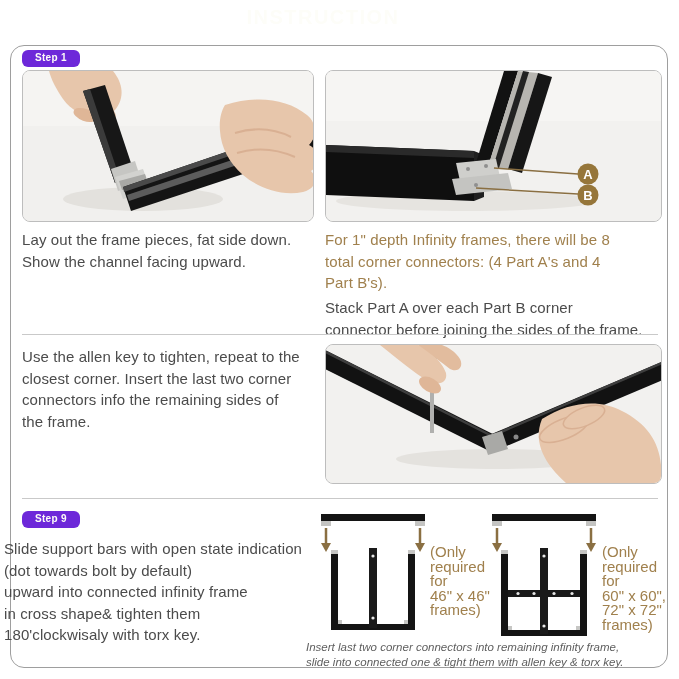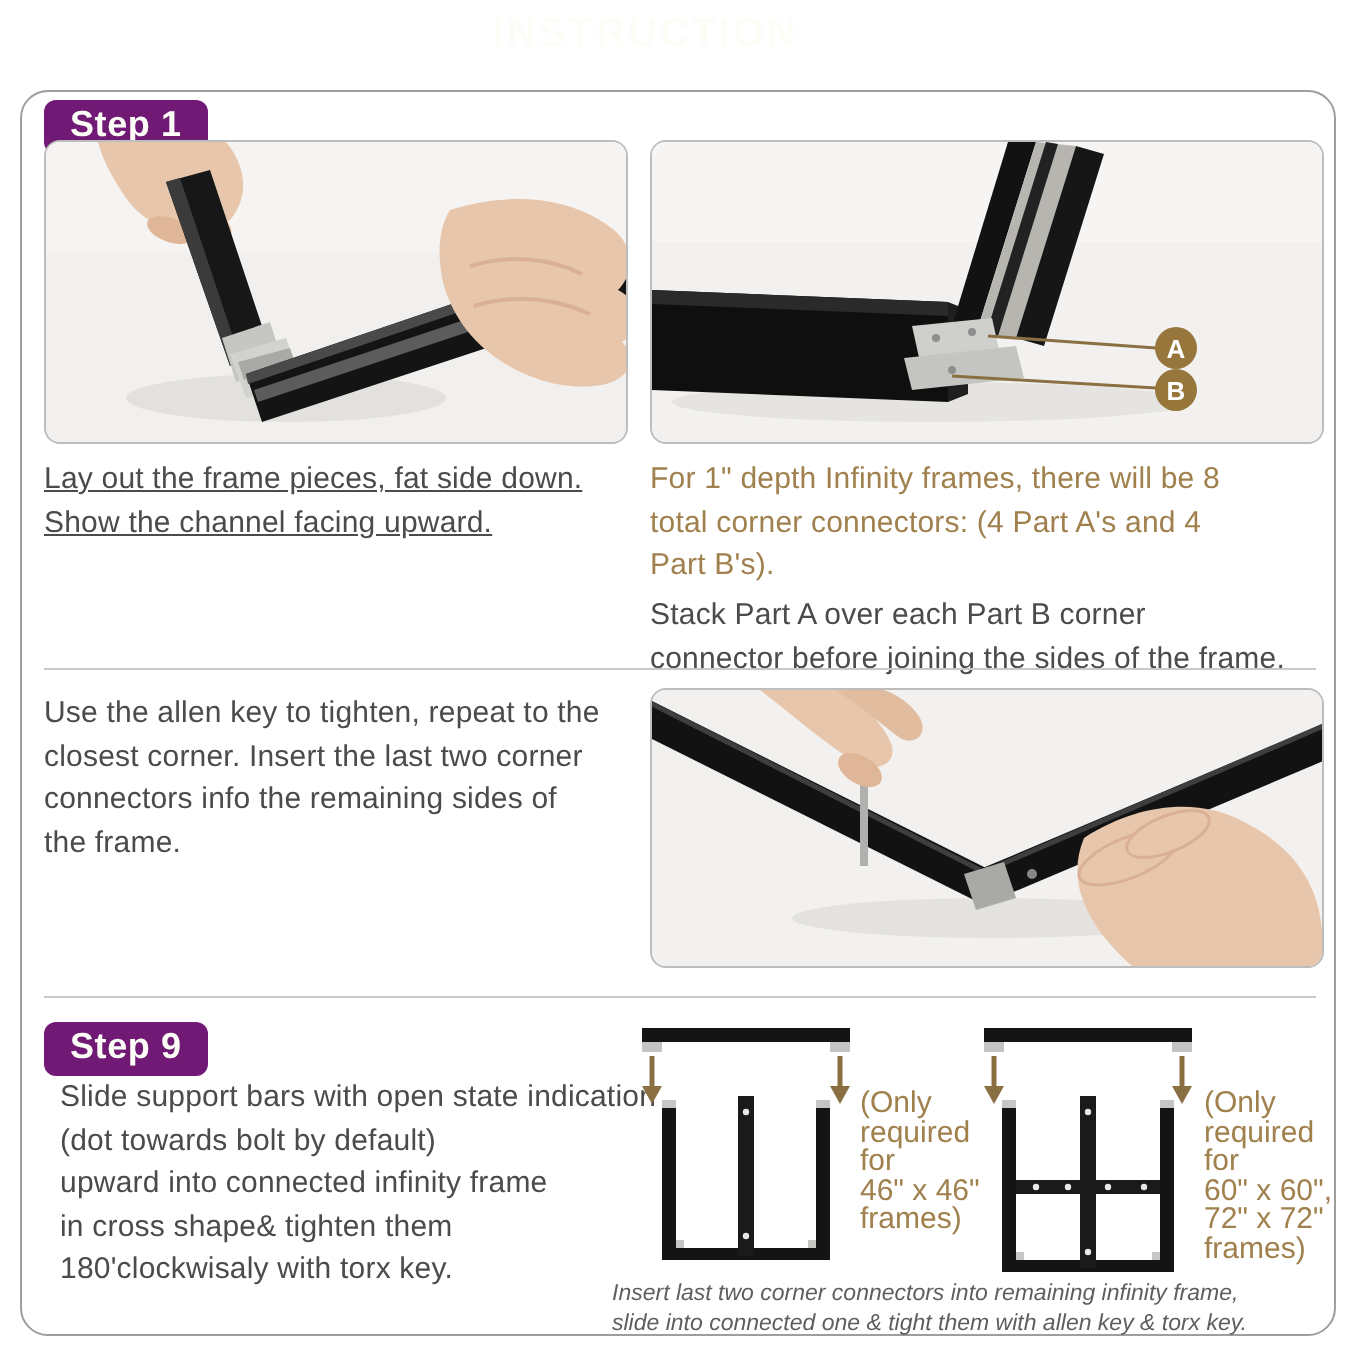--- a/index.html
+++ b/index.html
@@ -3,21 +3,21 @@
 <meta charset="utf-8">
 <style>
   html,body{margin:0;padding:0;background:#fff;}
   .page{position:relative;width:679px;height:679px;background:#ffffff;overflow:hidden;
         font-family:"Liberation Sans",sans-serif;}
   .header-banner{position:absolute;left:189px;top:2px;width:268px;height:31px;
 romeo    background:#97783b;border-radius:8px;display:flex;align-items:center;justify-content:center;}
   .header-banner span{color:#fdfdf8;font-weight:bold;font-size:20px;letter-spacing:1.5px;}
   .content-border{position:absolute;left:10px;top:45px;width:656px;height:621px;
     border:1.5px solid #9e9e9e;border-radius:14px;}
-  .badge{position:absolute;background:#701a75;color:#fdfdf8;font-size:18px;font-weight:600;
+  .badge{position:absolute;background:#6d28d9;color:#fdfdf8;font-size:10px;font-weight:600;
     padding:2px 13px 4px 13px;border-radius:6px;letter-spacing:.3px;text-align:right;}
   .photo{position:absolute;border:1px solid #bdbdbd;border-radius:8px;background:#f1f0ee;overflow:hidden;}
   .photo svg{display:block;}
   .body-text{position:absolute;font-size:15px;line-height:21.5px;color:#4b4b4b;
     letter-spacing:.1px;white-space:pre-line;}
   .brown{color:#a0804d;}
   .divider{position:absolute;left:22px;width:636px;height:1px;background:#c9c9c9;}
   .note{position:absolute;font-size:15px;line-height:14.5px;color:#a0804d;white-space:pre-line;}
   .footer-caption{position:absolute;font-size:11.5px;line-height:15px;color:#5e5e5e;white-space:pre-line;font-style:italic;}
   .diagram{position:absolute;}
@@ -101,21 +101,21 @@
 
       <line x1="168" y1="97" x2="252" y2="103" stroke="#8a6f42" stroke-width="1.5"></line>
       <line x1="150" y1="117" x2="252" y2="123" stroke="#8a6f42" stroke-width="1.5"></line>
       <circle cx="262" cy="103" r="10.5" fill="#96763a"></circle>
       <circle cx="262" cy="124" r="10.5" fill="#96763a"></circle>
       <text x="262" y="108" text-anchor="middle" font-size="13" font-weight="bold" fill="#ffffff">A</text>
       <text x="262" y="129" text-anchor="middle" font-size="13" font-weight="bold" fill="#ffffff">B</text>
     </svg>
   </div>
 
-  <div class="body-text" style="left:22px;top:229px;width:300px;text-decoration:underline;">Lay out the frame pieces, fat side down.
+  <div class="body-text" style="left:22px;top:229px;width:300px;">Lay out the frame pieces, fat side down.
 Show the channel facing upward.</div>
   <div class="body-text brown" style="left:325px;top:229px;width:340px;">For 1" depth Infinity frames, there will be 8
 total corner connectors: (4 Part A's and 4
 Part B's).</div>
   <div class="body-text" style="left:325px;top:297px;width:340px;">Stack Part A over each Part B corner
 connector before joining the sides of the frame.</div>
 
   <div class="divider" style="top:334px;"></div>
 
   <div class="body-text" style="left:22px;top:346px;width:310px;">Use the allen key to tighten, repeat to the
@@ -149,21 +149,21 @@
         <path d="M216,74 C244,56 274,54 296,66 C320,78 333,96 335,120 L335,138 L240,138 C220,120 206,98 216,74 Z" fill="#e7c6ab"></path>
         <ellipse cx="238" cy="84" rx="26" ry="10" fill="#e7c6ab" stroke="#d9b093" stroke-width="1.5" transform="rotate(-22 238 84)"></ellipse>
         <ellipse cx="258" cy="72" rx="22" ry="9" fill="#e7c6ab" stroke="#d9b093" stroke-width="1.5" transform="rotate(-22 258 72)"></ellipse>
       </g>
     </svg>
   </div>
 
   <div class="divider" style="top:498px;"></div>
 
   <div class="badge" style="left:22px;top:511px;">Step 9</div>
-  <div class="body-text" style="left:30px;top:538px;width:300px;">Slide support bars with open state indication
+  <div class="body-text" style="left:4px;top:538px;width:300px;">Slide support bars with open state indication
 (dot towards bolt by default)
 upward into connected infinity frame
 in cross shape&amp; tighten them
 180'clockwisaly with torx key.</div>
 
   <div class="diagram" style="left:317px;top:512px;">
     <svg width="112" height="124" viewBox="0 0 112 124">
       <g>
         <rect x="4" y="2" width="104" height="7" fill="#141414"></rect>
         <rect x="4" y="9" width="10" height="5" fill="#c4c4c2"></rect>

